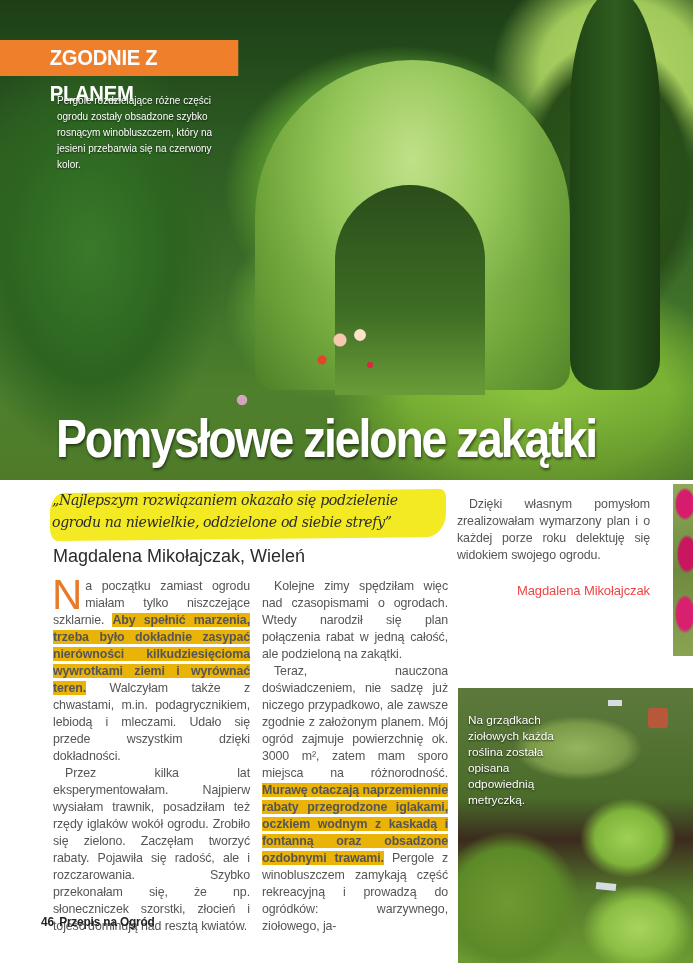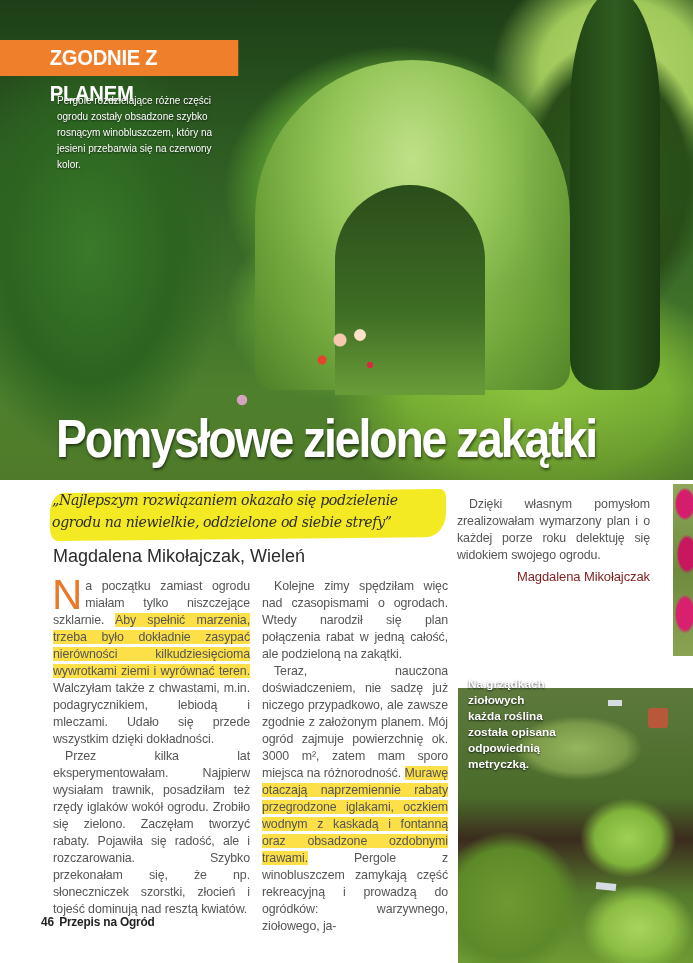--- a/index.html
+++ b/index.html
@@ -95,27 +95,27 @@
   
   .col {
     position: absolute; font-size: 12.4px; line-height: 17px; color: #555;
     text-align: justify; letter-spacing: -0.1px;
   }
   .col p { margin: 0; text-indent: 12px; }
   .col p.noindent { text-indent: 0; }
   .col-1 { left: 53px; top: 578px; width: 197px; }
   .col-2 { left: 262px; top: 578px; width: 186px; }
   .col-3 { left: 457px; top: 496px; width: 193px; }
-  .hl { background: #fde047; }
+  .hl { background: #eab308; font-weight: bold; }
   .dropcap {
     float: left; font-size: 42px; line-height: 34px; color: #e87a2a;
     margin: 0 3px -2px -1px; font-family: "Liberation Sans", sans-serif; font-weight: normal;
   }
   .signature {
-    display: block; text-align: right; color: #7f1d1d; font-size: 13px; margin-top: 4px;
+    display: block; text-align: right; color: #ef4444; font-size: 13px; margin-top: 18px;
   }
 
   
   .lily-photo {
     position: absolute; left: 673px; top: 484px; width: 20px; height: 172px;
     background:
       radial-gradient(ellipse 14px 22px at 12px 20px, #d61c6c 0, #d61c6c 60%, transparent 75%),
       radial-gradient(ellipse 14px 26px at 14px 70px, #c9175f 0, #c9175f 60%, transparent 75%),
       radial-gradient(ellipse 14px 26px at 12px 130px, #d8206f 0, #d8206f 60%, transparent 75%),
       linear-gradient(180deg, #8fa85a, #6f8a3e 50%, #8aa353);
@@ -126,22 +126,22 @@
       radial-gradient(ellipse 70px 55px at 180px 240px, #a9d45e 0, #8cbe44 50%, rgba(140,190,68,0) 80%),
       radial-gradient(ellipse 90px 90px at 50px 215px, #6e9a32 0, #5d8a28 60%, rgba(93,138,40,0) 80%),
       radial-gradient(ellipse 60px 50px at 170px 150px, #9fd054 0, #7fb43b 55%, rgba(127,180,59,0) 80%),
       radial-gradient(ellipse 80px 40px at 120px 60px, #95b55e 0, #7b9a49 60%, rgba(123,154,73,0) 80%),
       linear-gradient(180deg, #5d7a3c 0%, #4a6b2a 40%, #3b2b1e 55%, #557a2c 75%, #6d9b32 100%);
   }
   .herb-photo .tag1 { position: absolute; left: 150px; top: 12px; width: 14px; height: 6px; background: #d5dde2; }
   .herb-photo .tag2 { position: absolute; left: 138px; top: 195px; width: 20px; height: 7px; background: #d5dde2; transform: rotate(6deg); }
   .herb-photo .pot { position: absolute; left: 190px; top: 20px; width: 20px; height: 20px; background: #b7583a; border-radius: 3px; }
   .herb-caption {
-    position: absolute; left: 468px; top: 676px; width: 90px;
-    color: #fff; font-weight: bold; font-size: 11.8px; line-height: 16px;
+    position: absolute; left: 468px; top: 712px; width: 90px;
+    color: #fff; font-weight: normal; font-size: 11.8px; line-height: 16px;
     text-shadow: 0 1px 2px rgba(0,0,0,.75);
   }
 
   
   .folio {
     position: absolute; left: 41px; top: 914px; font-size: 13.5px; font-weight: bold; color: #222;
     transform: scaleX(0.88); transform-origin: left top; letter-spacing: -0.2px;
   }
   .folio .num { margin-right: 6px; }
 </style>

